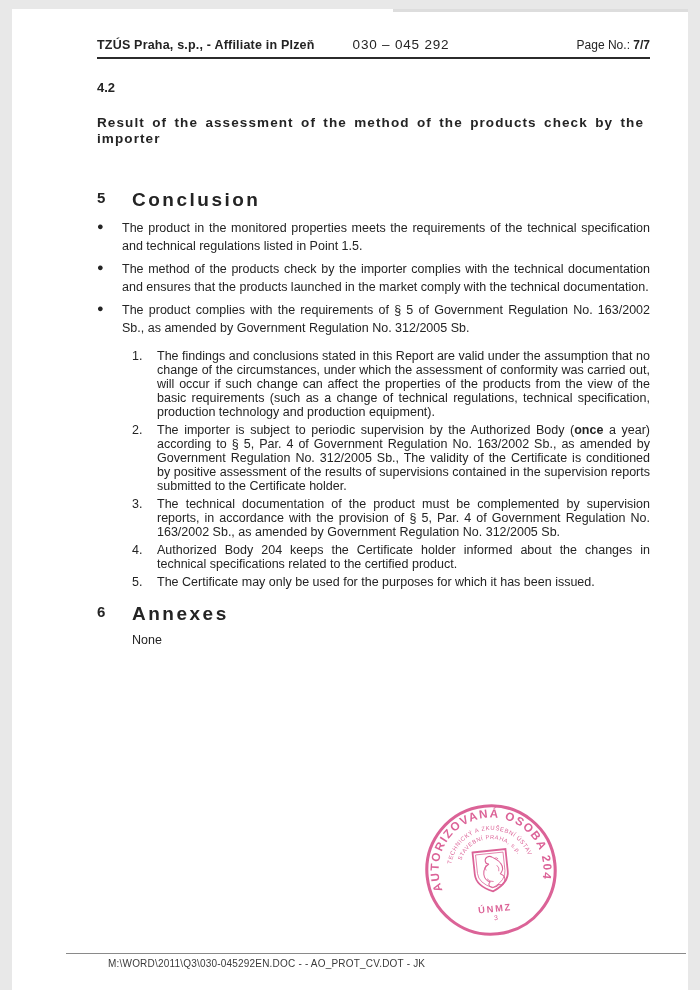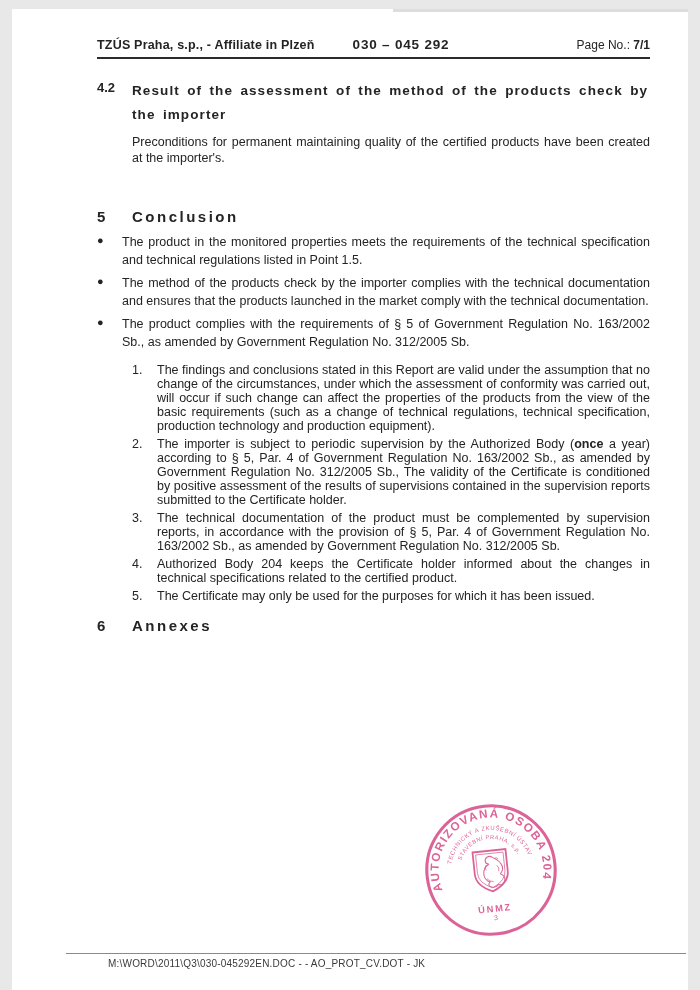--- a/index.html
+++ b/index.html
@@ -11,36 +11,36 @@
   .scan-streak { position:absolute; top:0; right:0; width:295px; height:3px; background:#dddddd; }
 
   .content { position:absolute; left:85px; right:38px; top:0; }
 
   
   .hdr {
     display:flex; align-items:baseline; margin-top:28px;
     border-bottom:2px solid #2b2b2b; padding-bottom:5px;
   }
   .hdr-left  { font-weight:bold; font-size:12.5px; letter-spacing:0.2px; }
-  .hdr-code  { font-weight:bold; font-size:13.5px; letter-spacing:0.8px; margin-left:38px; }
+  .hdr-code  { font-weight:normal; font-size:13.5px; letter-spacing:0.8px; margin-left:38px; }
   .hdr-right { margin-left:auto; font-size:12px; }
   .hdr-right .pageval { font-weight:bold; }
 
   
   .row { display:flex; }
   .num-cell { flex:0 0 35px; font-weight:bold; }
-  .s42 { margin-top:20px; }
+  .s42 { margin-top:20px;flex-direction:column; }
   .s42 .num-cell { font-size:13px; padding-top:1px; }
-  .s42-title { font-weight:bold; font-size:13.5px; line-height:24px; letter-spacing:1.1px; word-spacing:2.5px; }
+  .s42-title { font-weight:bold; font-size:13.5px; line-height:16px; letter-spacing:1.1px; word-spacing:2.5px; }
   .s42-body { margin-top:8px; margin-left:35px; font-size:12.5px; line-height:15.5px; text-align:justify; }
 
   
   .s5 { margin-top:42px; }
   .sec-num { font-size:15px; }
-  .sec-title { font-weight:bold; font-size:15px; letter-spacing:2.5px; }
+  .sec-title { font-weight:bold; font-size:19px; letter-spacing:2.5px; }
   .bullets { margin-top:8px; }
   .bullet-row { display:flex; margin-bottom:5px; }
   .bullet-cell { flex:0 0 25px; font-size:11px; padding-top:1px; }
   .bullet-text { flex:1; font-size:12.5px; line-height:18px; text-align:justify; }
 
   
   .cond { margin-left:35px; margin-top:12px; }
   .cond-title { font-weight:bold; font-size:12.5px; }
   .cond-items { margin-top:6px; }
   .cond-row { display:flex; margin-bottom:4px; }
@@ -74,29 +74,28 @@
 <div class="page">
   <div class="scan-streak"></div>
 
   <div class="content">
 
     <div class="hdr">
       <span class="hdr-left">TZÚS Praha, s.p., - Affiliate in Plzeň</span>
       <span class="hdr-code">030 – 045 292</span>
       <span class="hdr-right">
         <span>Page No.:</span>
-        <span class="pageval">7/1</span>
+        <span class="pageval">7/7</span>
       </span>
     </div>
 
     <div class="s42 row">
       <span class="num-cell">4.2</span>
       <span class="s42-title">Result of the assessment of the method of the products check by the importer</span>
     </div>
-    <div class="s42-body">Preconditions for permanent maintaining quality of the certified products have been created at the importer's.</div>
 
     <div class="s5 row">
       <span class="num-cell sec-num">5</span>
       <span class="sec-title">Conclusion</span>
     </div>
 
     <div class="bullets">
       <div class="bullet-row">
         <span class="bullet-cell">●</span>
         <span class="bullet-text">The product in the monitored properties meets the requirements of the technical specification and technical regulations listed in Point 1.5.</span>
@@ -133,20 +132,21 @@
           <span class="cond-num">5.</span>
           <span class="cond-text">The Certificate may only be used for the purposes for which it has been issued.</span>
         </div>
       </div>
     </div>
 
     <div class="s6 row">
       <span class="num-cell sec-num">6</span>
       <span class="sec-title">Annexes</span>
     </div>
+    <div class="s6-body">None</div>
 
   </div>
 
   <div class="stamp">
     <svg viewBox="0 0 200 200">
       <circle cx="100" cy="100" r="93" fill="none" stroke="currentColor" stroke-width="4.5"></circle>
 
       <path id="arcOuter" d="M 46.3 153.7 A 76 76 0 1 1 153.7 153.7" fill="none"></path>
       <text font-size="17" font-weight="bold" letter-spacing="2.2" fill="currentColor">
         <textPath href="#arcOuter" startOffset="50%" text-anchor="middle">AUTORIZOVANÁ OSOBA 204</textPath>

